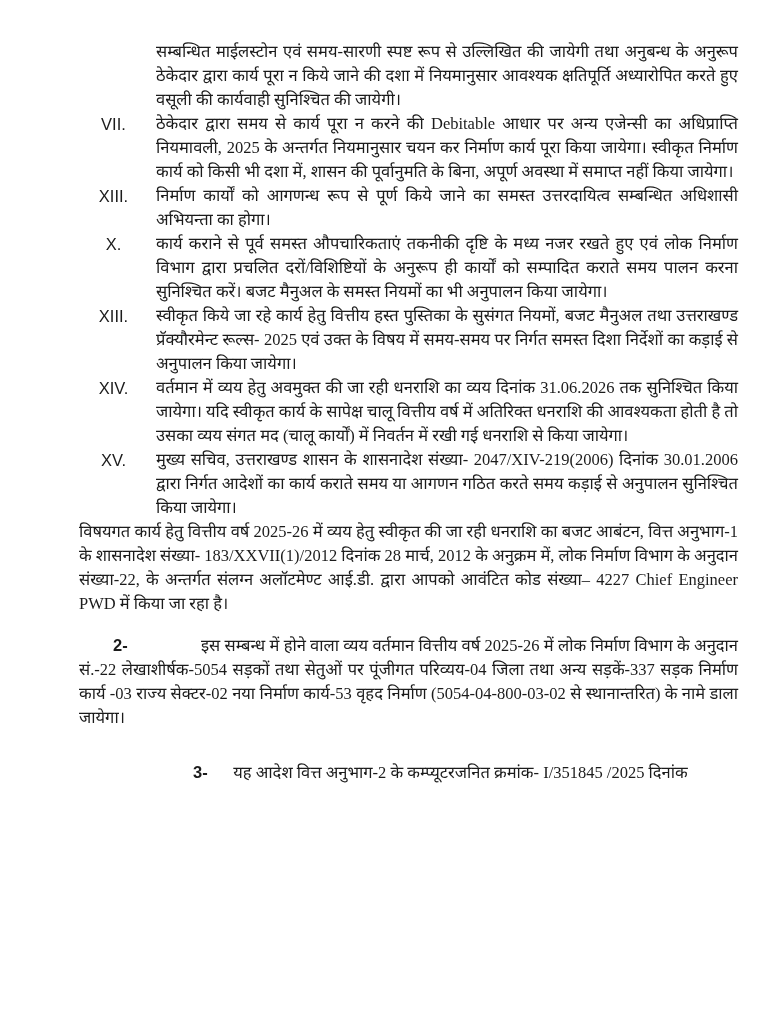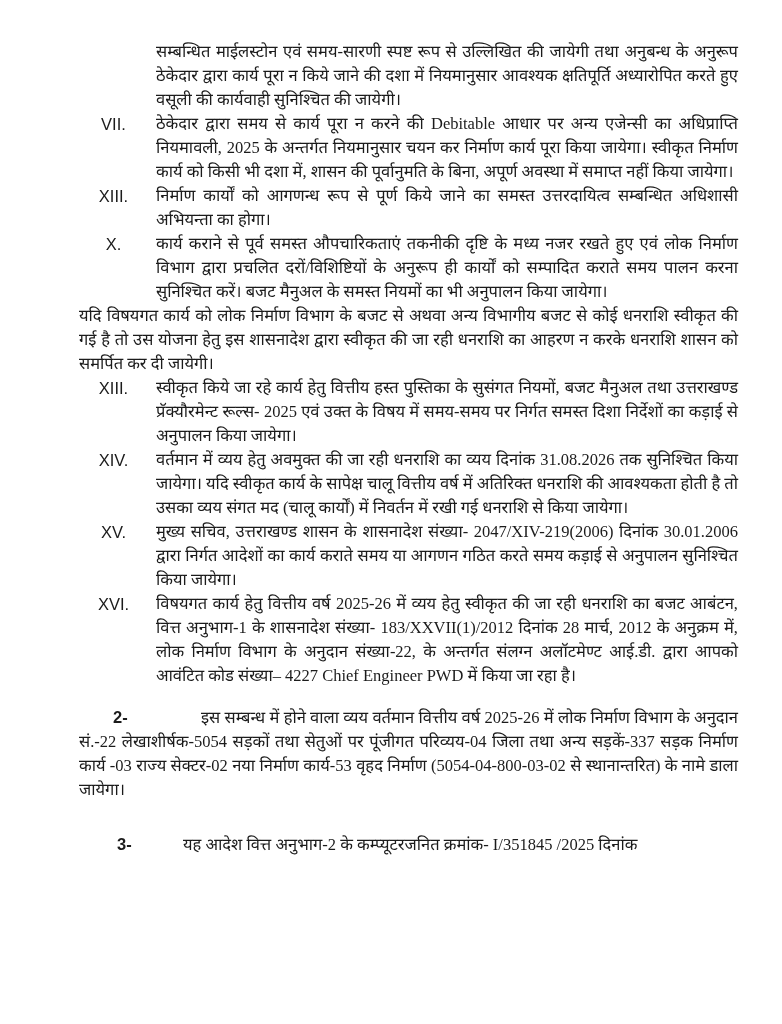--- a/index.html
+++ b/index.html
@@ -52,21 +52,21 @@
   }
   .para-2 .plabel {
     display: inline-block;
     margin-left: 34px;
     width: 88px;
     font-weight: bold;
     font-family: "Liberation Sans", sans-serif;
   }
   .para-3 {
     margin-top: 30px;
-    text-align: left;
+    text-align: center;
   }
   .para-3 .plabel {
     display: inline-block;
     margin-left: 38px;
     width: 66px;
     font-weight: bold;
     font-family: "Liberation Sans", sans-serif;
   }
 </style>
 </head>
@@ -94,40 +94,38 @@
 
       <div class="item">
         <span class="numeral">X.</span>
         <span class="itext">कार्य कराने से पूर्व समस्त औपचारिकताएं तकनीकी दृष्टि के मध्य नजर रखते हुए एवं लोक निर्माण विभाग द्वारा प्रचलित दरों/विशिष्टियों के अनुरूप ही कार्यों को सम्पादित कराते समय पालन करना सुनिश्चित करें। बजट मैनुअल के समस्त नियमों का भी अनुपालन किया जायेगा।</span>
       </div>
 
       <div class="item">
       </div>
 
       <div class="item">
-        <span class="itext">यदि विषयगत कार्य को लोक निर्माण विभाग के बजट से अथवा अन्य विभागीय बजट से कोई धनराशि स्वीकृत की गई है तो उस योजना हेतु इस शासनादेश द्वारा स्वीकृत की जा रही धनराशि का आहरण न करके धनराशि शासन को समर्पित कर दी जायेगी।</span>
       </div>
 
       <div class="item">
         <span class="numeral">XIII.</span>
         <span class="itext">स्वीकृत किये जा रहे कार्य हेतु वित्तीय हस्त पुस्तिका के सुसंगत नियमों, बजट मैनुअल तथा उत्तराखण्ड प्रॅक्यौरमेन्ट रूल्स- 2025 एवं उक्त के विषय में समय-समय पर निर्गत समस्त दिशा निर्देशों का कड़ाई से अनुपालन किया जायेगा।</span>
       </div>
 
       <div class="item">
         <span class="numeral">XIV.</span>
-        <span class="itext">वर्तमान में व्यय हेतु अवमुक्त की जा रही धनराशि का व्यय दिनांक 31.08.2026 तक सुनिश्चित किया जायेगा। यदि स्वीकृत कार्य के सापेक्ष चालू वित्तीय वर्ष में अतिरिक्त धनराशि की आवश्यकता होती है तो उसका व्यय संगत मद (चालू कार्यों) में निवर्तन में रखी गई धनराशि से किया जायेगा।</span>
+        <span class="itext">वर्तमान में व्यय हेतु अवमुक्त की जा रही धनराशि का व्यय दिनांक 31.06.2026 तक सुनिश्चित किया जायेगा। यदि स्वीकृत कार्य के सापेक्ष चालू वित्तीय वर्ष में अतिरिक्त धनराशि की आवश्यकता होती है तो उसका व्यय संगत मद (चालू कार्यों) में निवर्तन में रखी गई धनराशि से किया जायेगा।</span>
       </div>
 
       <div class="item">
         <span class="numeral">XV.</span>
         <span class="itext">मुख्य सचिव, उत्तराखण्ड शासन के शासनादेश संख्या- 2047/XIV-219(2006) दिनांक 30.01.2006 द्वारा निर्गत आदेशों का कार्य कराते समय या आगणन गठित करते समय कड़ाई से अनुपालन सुनिश्चित किया जायेगा।</span>
       </div>
 
       <div class="item">
-        <span class="numeral">XVI.</span>
         <span class="itext">विषयगत कार्य हेतु वित्तीय वर्ष 2025-26 में व्यय हेतु स्वीकृत की जा रही धनराशि का बजट आबंटन, वित्त अनुभाग-1 के शासनादेश संख्या- 183/XXVII(1)/2012 दिनांक 28 मार्च, 2012 के अनुक्रम में, लोक निर्माण विभाग के अनुदान संख्या-22, के अन्तर्गत संलग्न अलॉटमेण्ट आई.डी. द्वारा आपको आवंटित कोड संख्या– 4227 Chief Engineer PWD में किया जा रहा है।</span>
       </div>
 
     </div>
 
     <p class="para-2"><span class="plabel">2-</span><span>इस सम्बन्ध में होने वाला व्यय वर्तमान वित्तीय वर्ष 2025-26 में लोक निर्माण विभाग के अनुदान सं.-22 लेखाशीर्षक-5054 सड़कों तथा सेतुओं पर पूंजीगत परिव्यय-04 जिला तथा अन्य सड़कें-337 सड़क निर्माण कार्य -03 राज्य सेक्टर-02 नया निर्माण कार्य-53 वृहद निर्माण (5054-04-800-03-02 से स्थानान्तरित) के नामे डाला जायेगा।</span></p>
 
     <p class="para-3"><span class="plabel">3-</span><span>यह आदेश वित्त अनुभाग-2 के कम्प्यूटरजनित क्रमांक- I/351845 /2025  दिनांक</span></p>
 
   </div>

